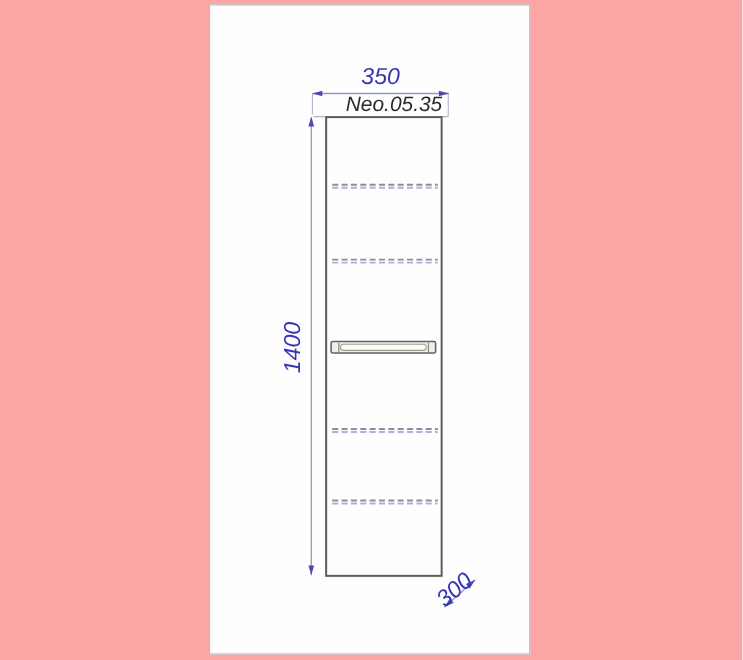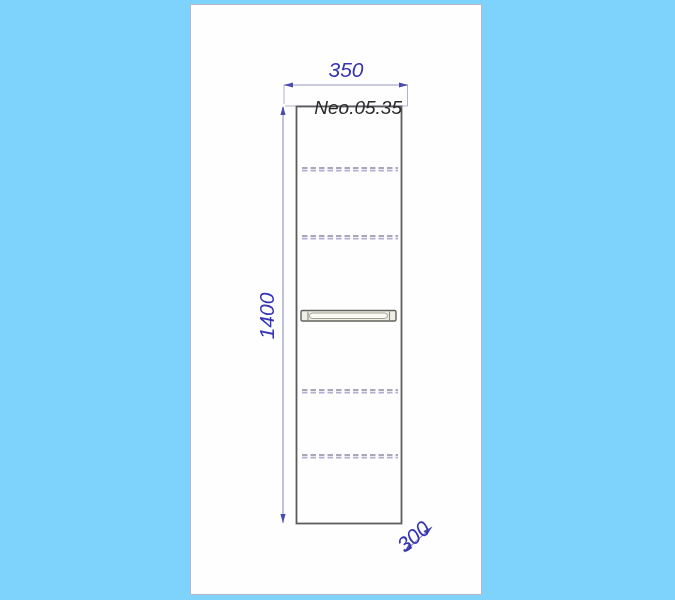--- a/index.html
+++ b/index.html
@@ -1,17 +1,17 @@
 <!DOCTYPE html>
 <html style="--dimension-text: #3434b4; --dimension-line: #9898c0; --arrow: #4a4ab0; --outline: #5c5c5e; --page-border: #b8b8ca; --hidden-dark: #8f8aa8; --hidden-light: #b5aed4; --label-text: #2a2a2a; --handle-fill: #efefe7; --handle-stroke: #63635c;"><head>
 <meta charset="utf-8">
 <style>
   html, body { margin:0; padding:0; background:#ffffff; }
   .canvas {
-    position:relative; width:675px; height:600px; background:#7dd3fc;
+    position:relative; width:675px; height:600px; background:#fca5a5;
     font-family:"Liberation Sans", sans-serif; overflow:hidden;
   }
   .page-frame {
     position:absolute; left:190px; top:4px; width:292px; height:591px;
     border:1px solid var(--page-border,#b8b8ca); box-sizing:border-box;
     background:#fefefe;
   }
   svg.overlay { position:absolute; left:0; top:0; }
 
   .dim-label {
@@ -91,19 +91,19 @@
 
     <g>
       <line class="dim-line" x1="404" y1="552" x2="432" y2="527"></line>
       <polygon class="arrow" points="404,552 412.5,548.0 408.9,544.0"></polygon>
       <polygon class="arrow" points="432,527 427.1,535.0 423.5,531.0"></polygon>
     </g>
   </svg>
 
   <div class="dim-label" style="left:284px; top:59px; width:124px;">350</div>
 
-  <div class="model-label" style="left:300px; top:86px; width:102px;margin-top:12px;">Neo.05.35</div>
+  <div class="model-label" style="left:300px; top:86px; width:102px;">Neo.05.35</div>
 
   <div class="dim-label rot90" style="left:237px; top:305px; width:60px; height:22px;">1400</div>
 
   <div class="dim-label rot45" style="left:391px; top:526px; width:44px; height:20px;">300</div>
 
 </div>
 
 </body></html>

